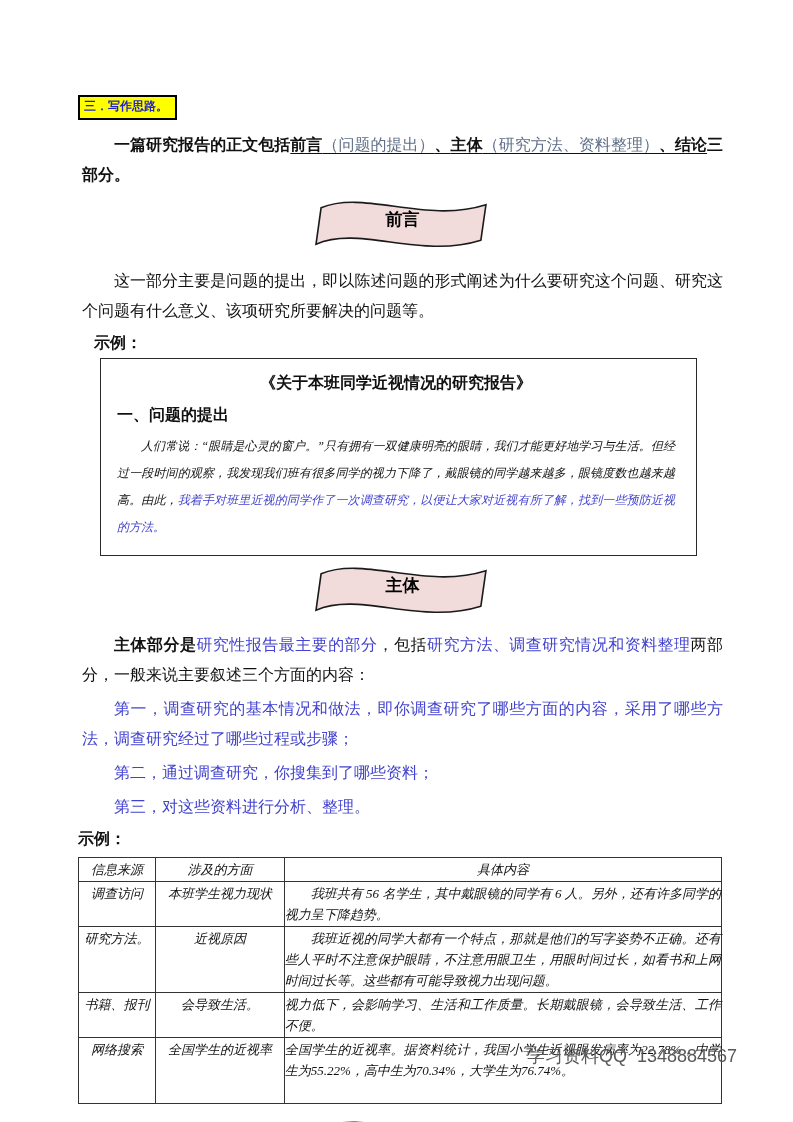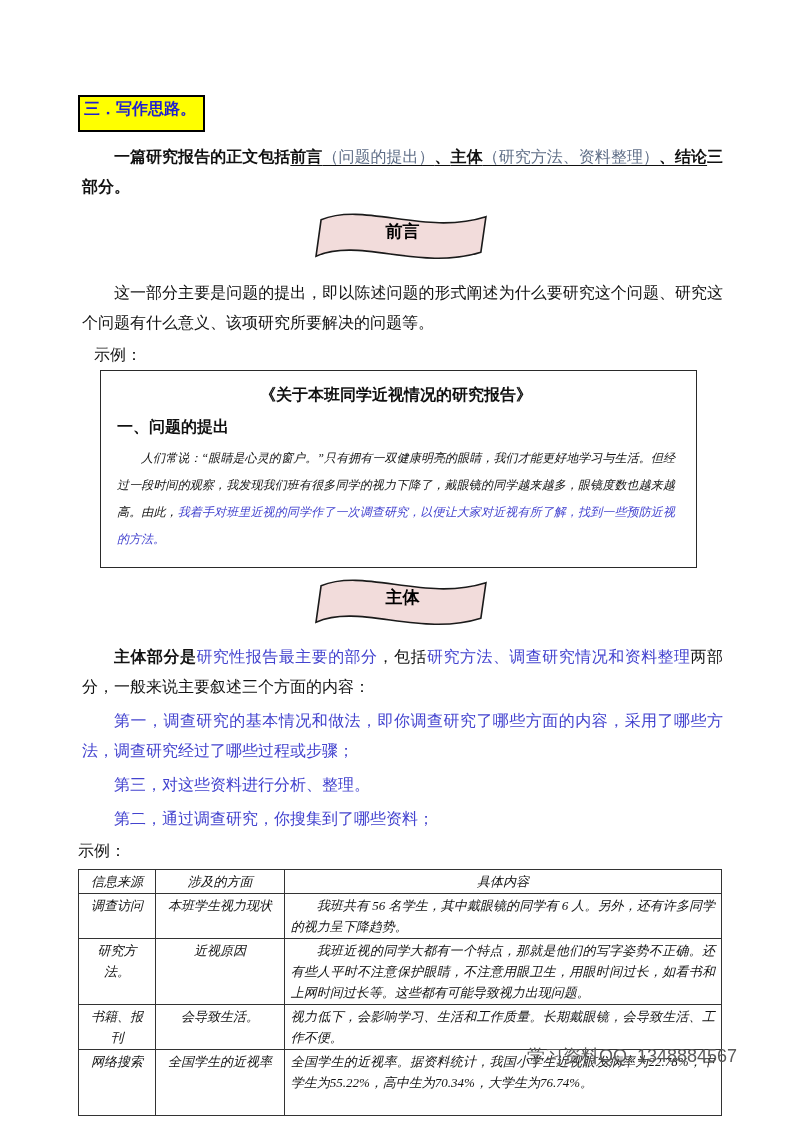--- a/index.html
+++ b/index.html
@@ -25,23 +25,23 @@
   .content{position:absolute;left:78px;top:95px;width:649px;}
 
   
   .section-heading{
     display:inline-block;
     background:var(--heading-bg);
     border:2px solid #000;
     color:var(--heading-text);
     font-family:"Liberation Sans","DejaVu Sans",sans-serif;
     font-weight:bold;
-    font-size:16px;
+    font-size:12px;
     line-height:1.4;
-    padding:1px 7px 10px 4px;
+    padding:1px 7px 3px 4px;
   }
 
   p{margin:4px;}
   .para{
     font-size:16px;
     line-height:30px;
     text-align:justify;
     text-indent:2em;
   }
   .bold{font-family:"Liberation Sans","DejaVu Sans",sans-serif;font-weight:bold;}
@@ -63,21 +63,21 @@
     position:absolute;left:0;top:14px;width:100%;
     text-align:center;
     font-family:"Liberation Sans","DejaVu Sans",sans-serif;
     font-weight:bold;font-size:17px;color:#000;
   }
 
   .preface-para{margin-top:12px;}
 
   .example-label{
     font-family:"Liberation Sans","DejaVu Sans",sans-serif;
-    font-weight:normal;font-size:16px;line-height:26px;
+    font-weight:bold;font-size:16px;line-height:26px;
     margin-top:4px;margin-left:1em;
   }
   .example-label.flush{margin-left:0;margin-top:2px;}
 
   
   .example-box{
     border:1.5px solid #2a2a2a;
     margin:2px 30px 0 22px;
     padding:6px 17px 10px 12px;
   }
@@ -103,21 +103,21 @@
   
   table.info-table{
     width:644px;
     border-collapse:collapse;
     margin-top:5px;
     table-layout:fixed;
     font-size:13px;
   }
   .info-table th,.info-table td{
     border:1px solid #333;
-    padding:1px 6px;
+    padding:1px 0;
     vertical-align:top;
     line-height:21px;
     font-weight:normal;
   }
   .info-table th{text-align:center;}
   .col-source{width:12%;}
   .col-aspect{width:20%;}
   .col-content{width:68%;}
   .cell-center{text-align:center;}
   .cell-content{text-align:justify;font-style:italic;}
@@ -164,22 +164,22 @@
     <div class="banner">
       <svg viewBox="0 0 176 58" aria-hidden="true">
         <path class="wave" d="M 7,13 C 50,-5 110,29 170,10 L 165,45 C 105,64 45,30 2,49 Z"></path>
       </svg>
       <span class="banner-label">主体</span>
     </div>
 
     <p class="para body-lead"><span class="bold">主体部分是</span><span class="blue">研究性报告最主要的部分</span><span>，包括</span><span class="blue">研究方法、调查研究情况和资料整理</span><span>两部分，一般来说主要叙述三个方面的内容：</span></p>
 
     <p class="para point">第一，调查研究的基本情况和做法，即你调查研究了哪些方面的内容，采用了哪些方法，调查研究经过了哪些过程或步骤；</p>
+    <p class="para point">第二，通过调查研究，你搜集到了哪些资料；</p>
     <p class="para point">第三，对这些资料进行分析、整理。</p>
-    <p class="para point">第二，通过调查研究，你搜集到了哪些资料；</p>
 
     <div class="example-label flush">示例：</div>
 
     <table class="info-table kai">
       <colgroup>
         <col class="col-source">
           <col class="col-aspect">
           <col class="col-content">
       </colgroup>
       <thead>

